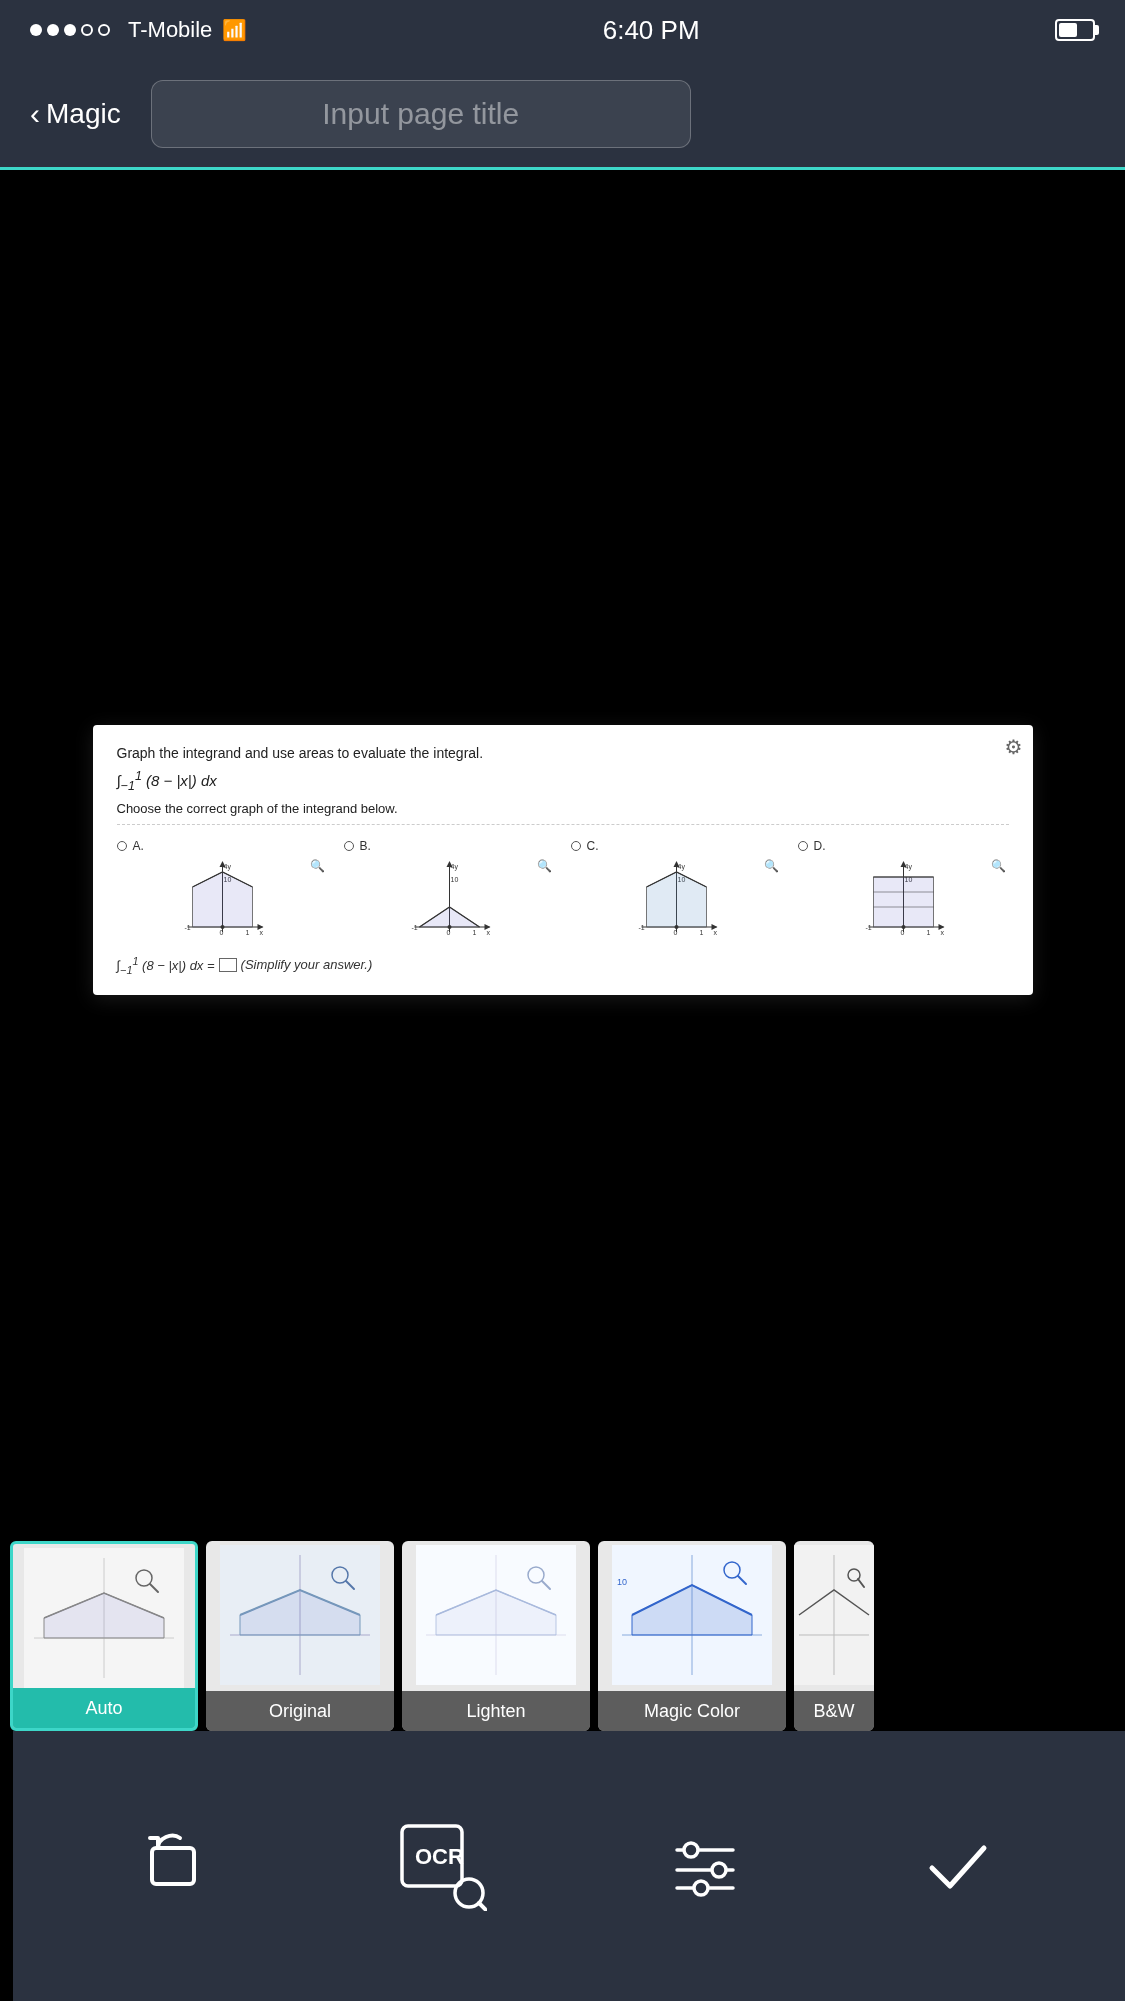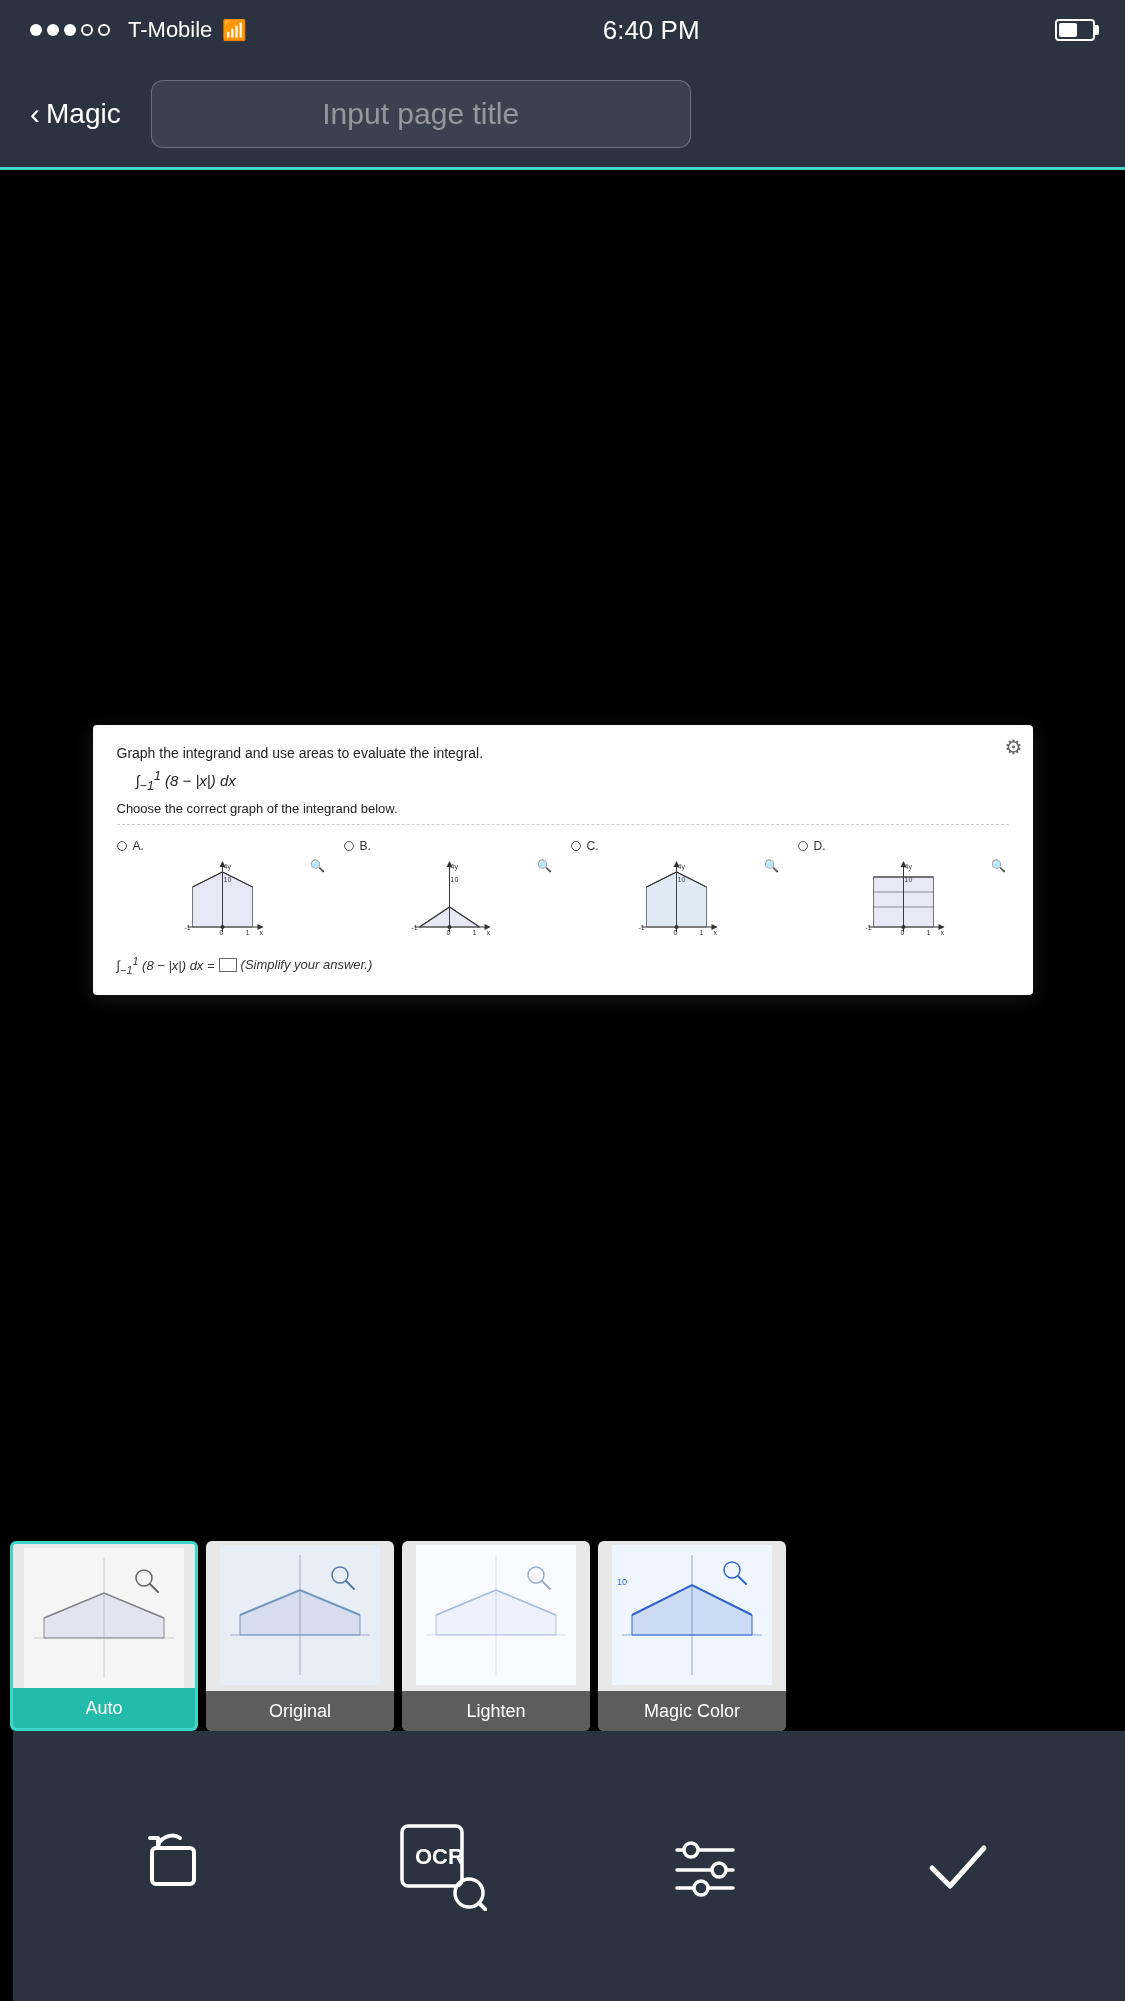--- a/index.html
+++ b/index.html
@@ -110,21 +110,20 @@
     .doc-settings-icon {
       position: absolute; top: 10px; right: 10px;
       color: #666; font-size: 20px;
     }
     .doc-question-text {
       font-size: 14px; color: #222; margin-bottom: 8px;
     }
     .doc-integral {
       font-size: 15px; color: #222; margin-bottom: 8px;
       font-style: italic;
-      margin-left: 19px;
     }
     .doc-choose-text {
       font-size: 13px; color: #222; margin-bottom: 14px;
       border-bottom: 1px dashed #ccc; padding-bottom: 8px;
     }
     .doc-graphs-row {
       display: flex;
       gap: 16px;
       margin-bottom: 18px;
     }
@@ -463,20 +462,33 @@
         <polyline points="20,70 80,40 140,70" fill="none" stroke="#3366cc" stroke-width="2"></polyline>
         <polygon points="20,70 80,40 140,70 140,90 20,90" fill="rgba(50,100,200,0.18)" stroke="#3366cc" stroke-width="1"></polygon>
         <circle cx="120" cy="25" r="8" fill="none" stroke="#3366cc" stroke-width="1.5"></circle>
         <line x1="126" y1="31" x2="134" y2="39" stroke="#3366cc" stroke-width="2" stroke-linecap="round"></line>
         <text x="5" y="40" font-size="9" fill="#3366cc">10</text>
       </svg>
     </div>
     <div class="thumb-label">Magic Color</div>
   </div>
 
+  <div class="thumb-item thumb-last-partial">
+    <div class="thumb-preview">
+      <svg width="80" height="140" viewBox="0 0 80 140">
+        <rect width="80" height="140" fill="#f2f2f2"></rect>
+        <line x1="40" y1="10" x2="40" y2="130" stroke="#bbb" stroke-width="1"></line>
+        <line x1="5" y1="90" x2="75" y2="90" stroke="#bbb" stroke-width="1"></line>
+        <polyline points="5,70 40,45 75,70" fill="none" stroke="#555" stroke-width="1.5"></polyline>
+        <circle cx="60" cy="30" r="6" fill="none" stroke="#555" stroke-width="1.5"></circle>
+        <line x1="64" y1="34" x2="70" y2="42" stroke="#555" stroke-width="2" stroke-linecap="round"></line>
+      </svg>
+    </div>
+    <div class="thumb-label">B&amp;W</div>
+  </div>
 </div>
 
 <div class="bottom-toolbar">
 
   <div class="toolbar-btn">
     <svg class="undo-icon-svg" viewBox="0 0 72 72" fill="none">
       <rect x="8" y="18" width="42" height="36" rx="4" stroke="white" stroke-width="4" fill="none"></rect>
       <path d="M14 18 L14 8 L6 8" stroke="white" stroke-width="4" stroke-linecap="round" stroke-linejoin="round" fill="none"></path>
       <path d="M14 18 C14 8 28 2 36 8" stroke="white" stroke-width="4" stroke-linecap="round" fill="none"></path>
     </svg>

